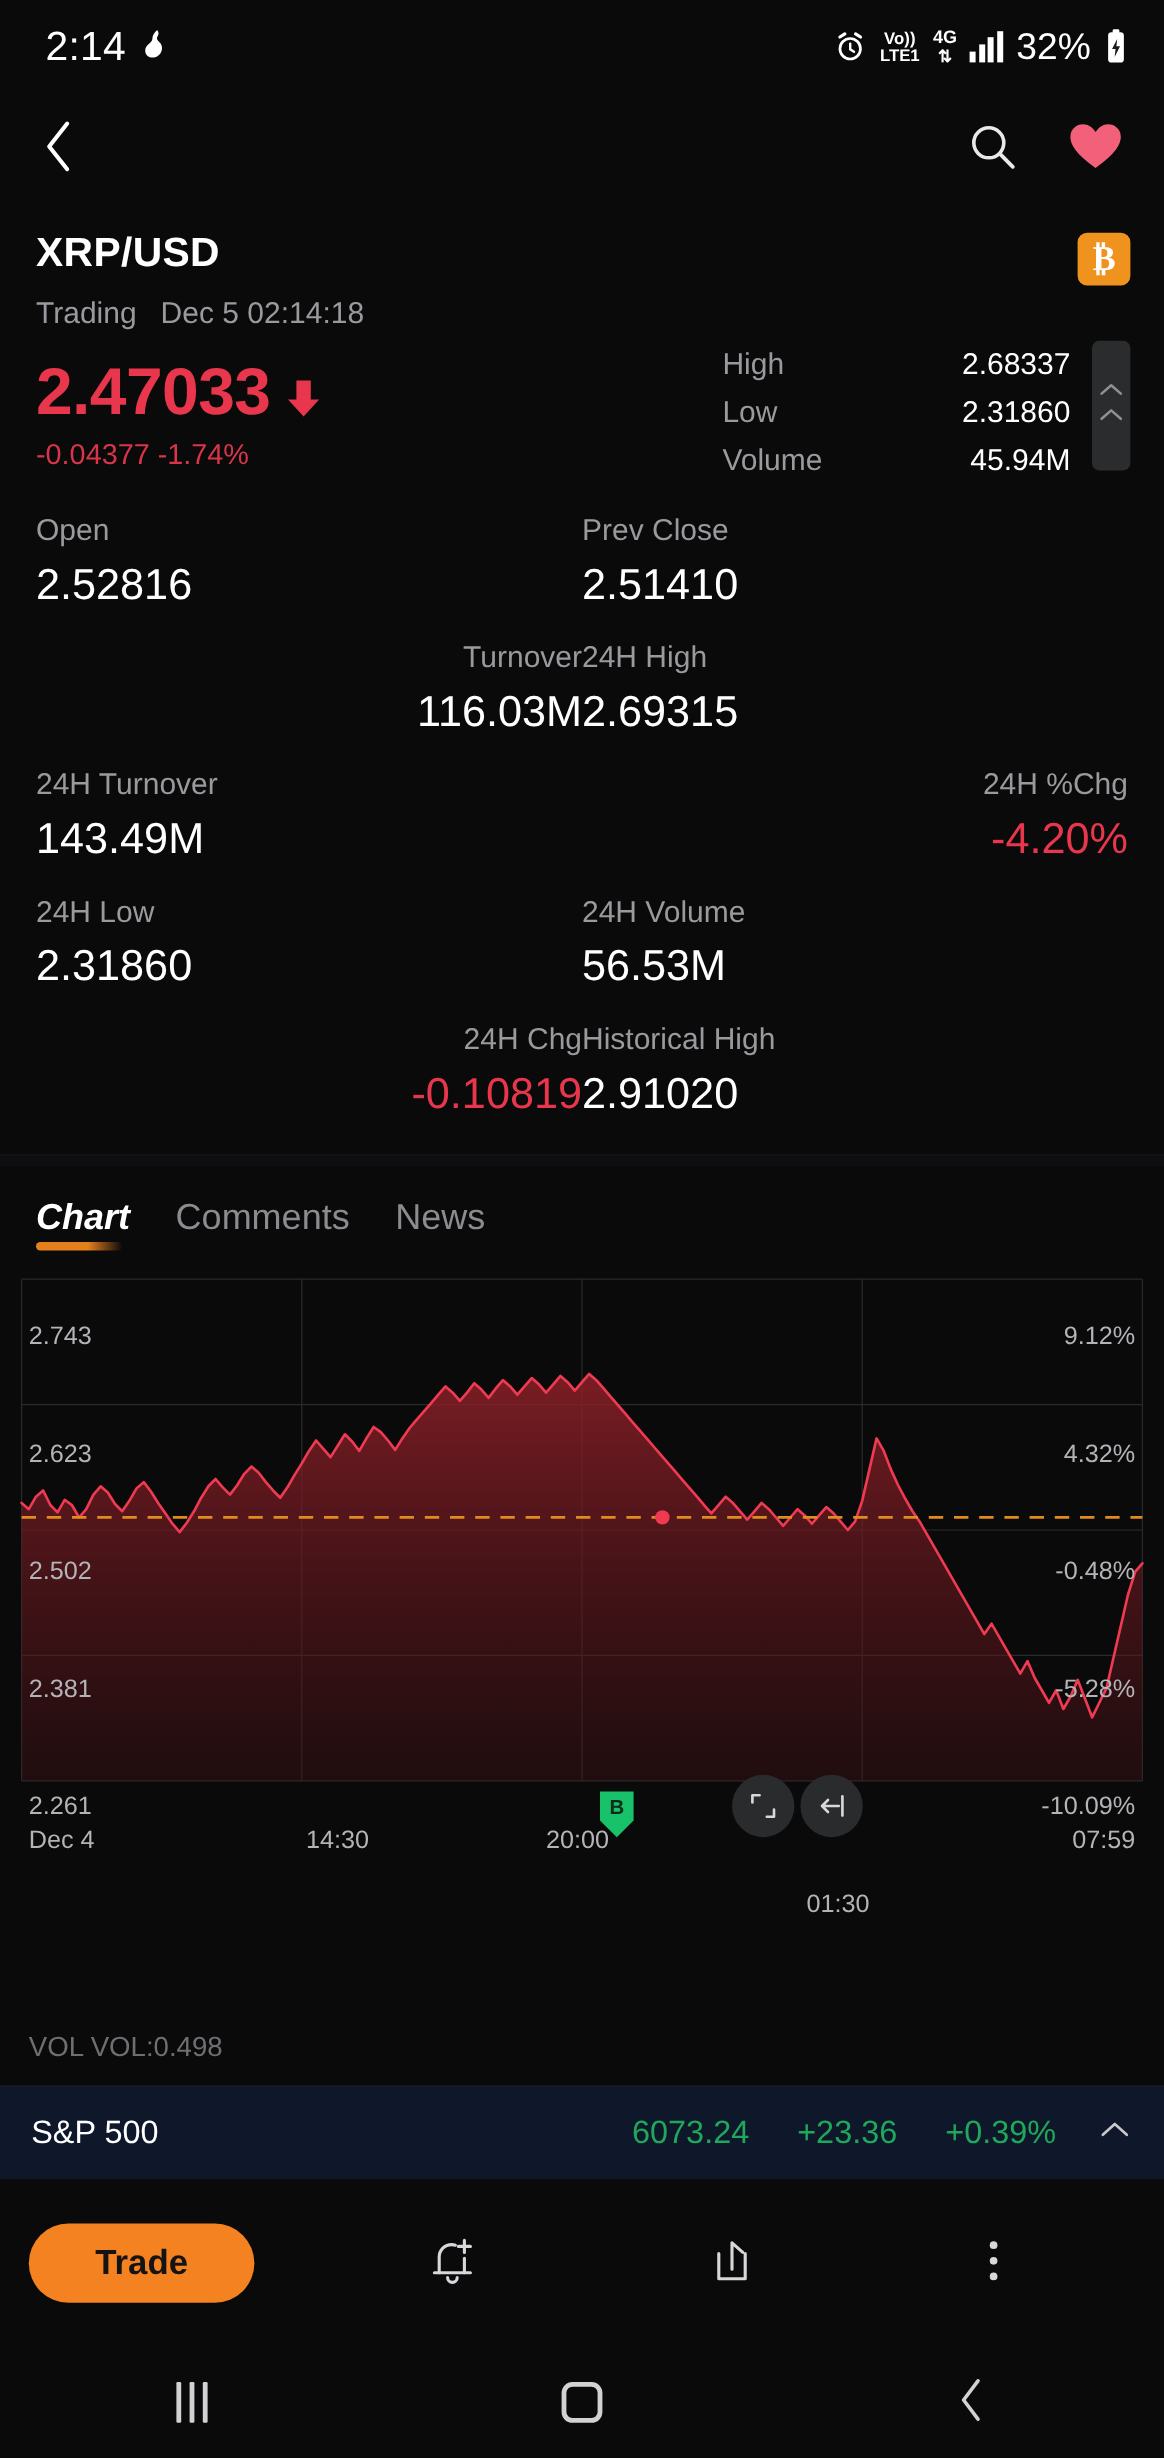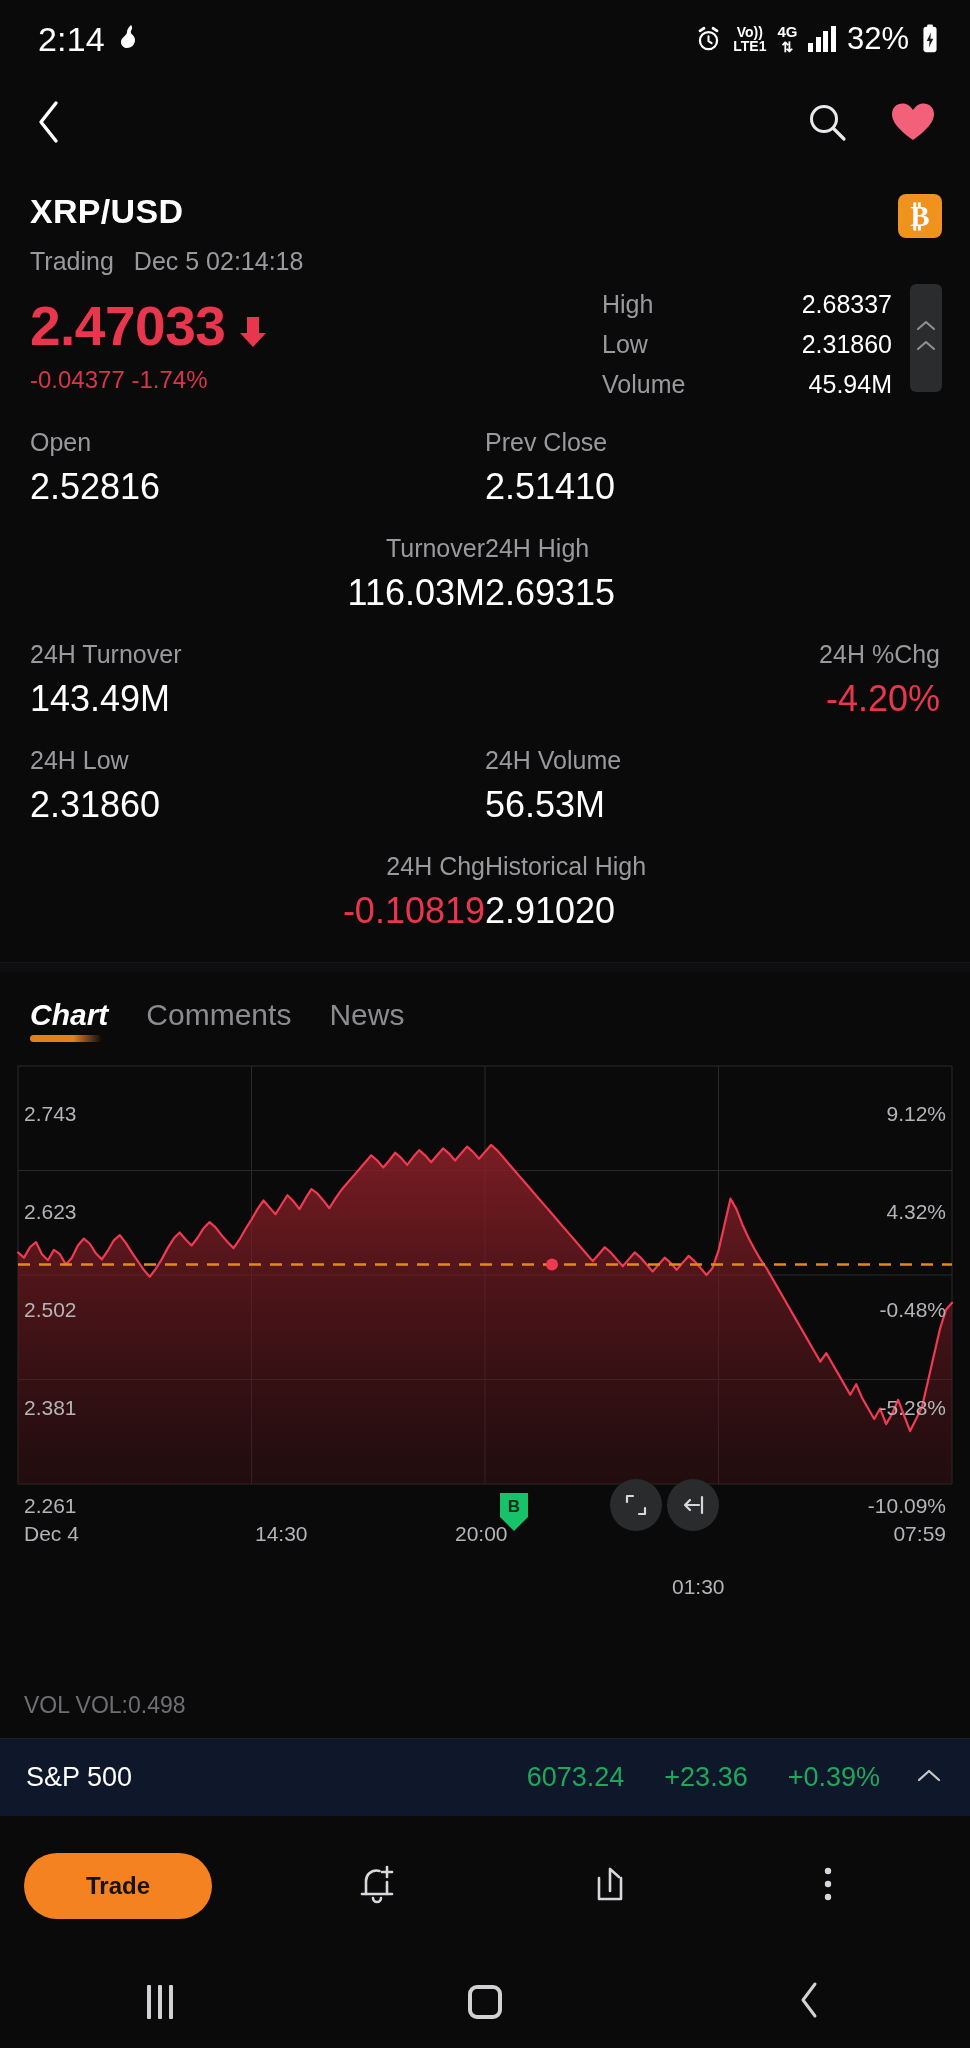--- a/index.html
+++ b/index.html
@@ -99,21 +99,21 @@
                padding:0 26px 0 26px; }
   .idx-name { font-size:27px; color:#ffffff; flex:1; }
   .idx-vals { display:flex; align-items:center; gap:40px; }
   .idx-v { font-size:27px; color:#1fa85c; }
   .idx-chev { margin-left:34px; }
 
   
   .actionbar { position:absolute; left:0; right:0; top:1816px; height:140px; background:#0a0a0b;
                display:flex; align-items:center; }
   .trade-btn { margin-left:24px; width:188px; height:66px; border-radius:33px; background:#f58220;
-               color:#141414; font-size:24px; font-weight:700; display:flex;
+               color:#141414; font-size:29px; font-weight:700; display:flex;
                align-items:center; justify-content:center; border:none; }
   .act-icons { flex:1; display:flex; align-items:center; justify-content:space-around;
                padding:0 40px 0 48px; }
 
   
   .androidnav { position:absolute; left:0; right:0; top:1956px; height:92px;
                 display:flex; align-items:center; justify-content:space-around; }
   .an-recents { display:flex; gap:7px; }
   .an-recents i { width:4px; height:34px; background:#d2d2d4; display:block; border-radius:1px; }
   .an-home { width:34px; height:34px; border:4px solid #d2d2d4; border-radius:9px; }

